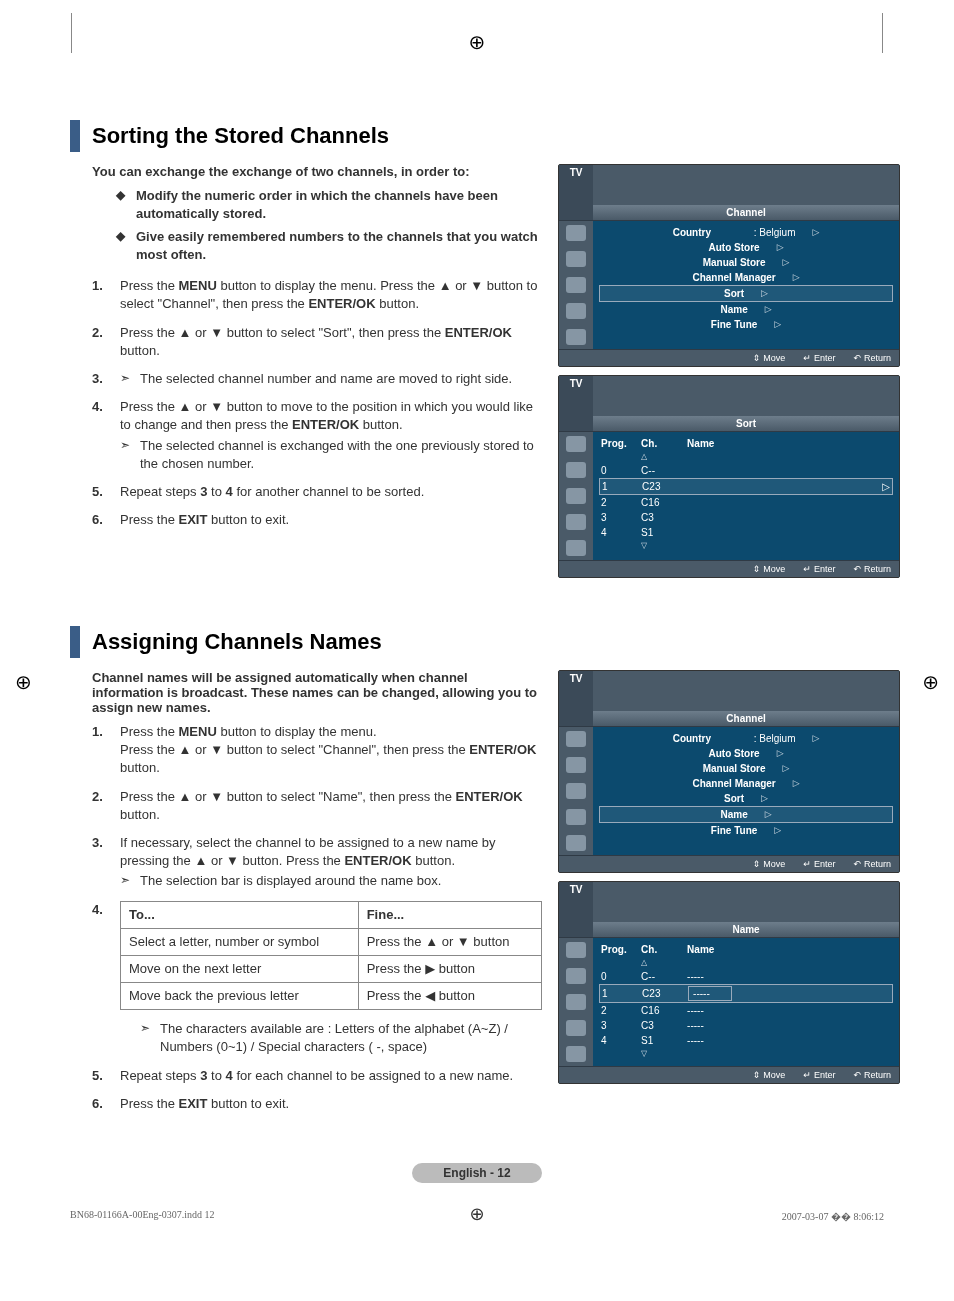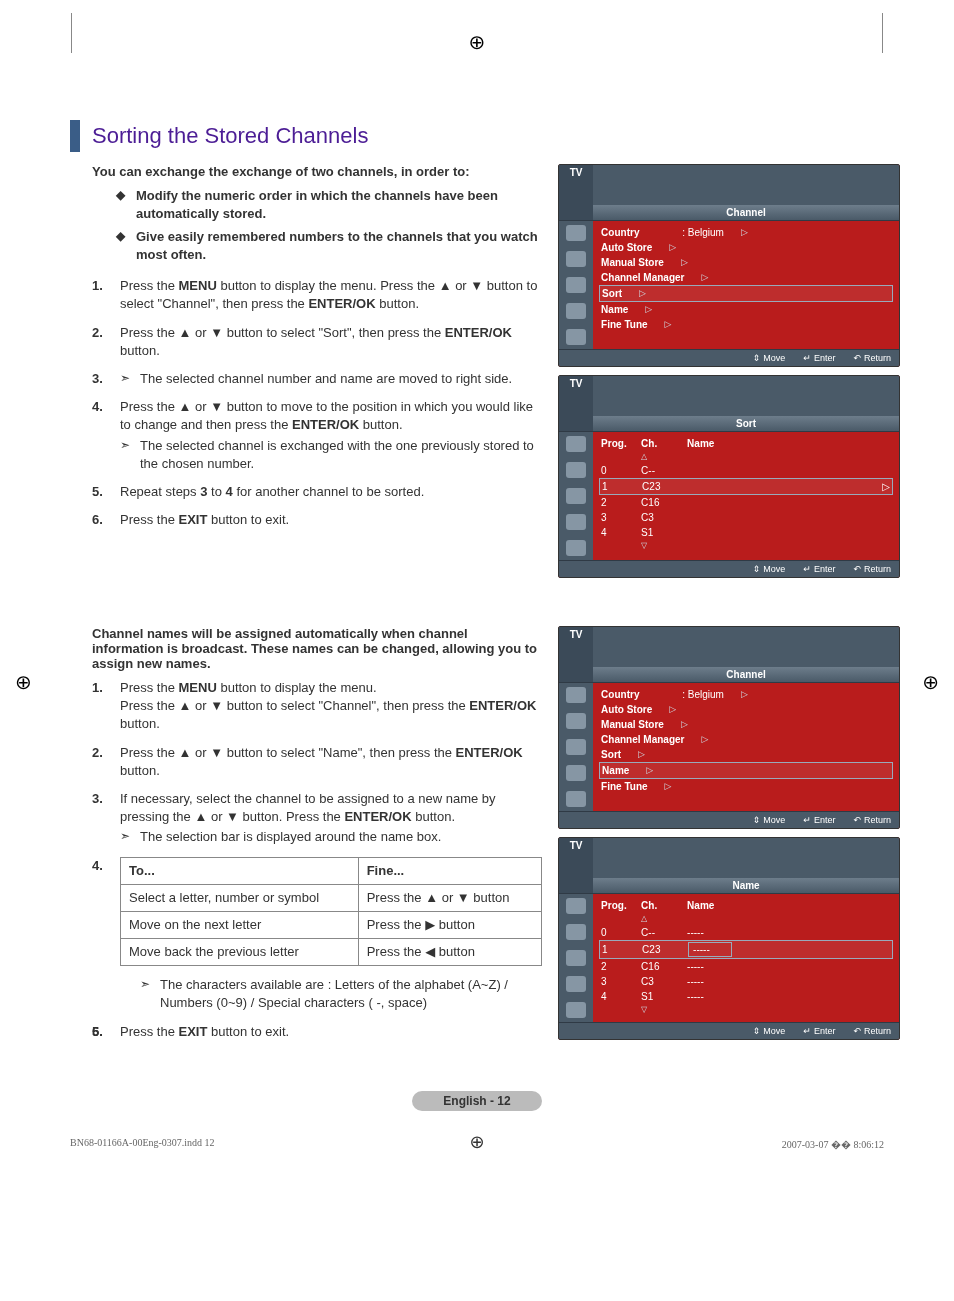--- a/index.html
+++ b/index.html
@@ -47,23 +47,23 @@
     display: flex;
     align-items: stretch;
     margin-bottom: 12px;
   }
   .title-bar {
     width: 10px;
     background: #3a5d87;
     margin-right: 12px;
   }
   .section-title h2 {
-    color: #4c1d95;
+    color: #000000;
     font-size: 22px;
-    font-weight: normal;
+    font-weight: bold;
     line-height: 32px;
   }
   .section-body {
     display: flex;
     gap: 16px;
   }
   .left-col {
     flex: 0 0 58%;
     padding-left: 22px;
   }
@@ -119,21 +119,21 @@
     content: "➣";
     position: absolute;
     left: 0;
     top: 0;
     font-size: 12px;
   }
   b { font-weight: bold; }
 
   
   .osd {
-    background: #b91c1c;
+    background: #0c4a6e;
     border: 1px solid #333;
     border-radius: 2px;
     margin-bottom: 8px;
     font-size: 10px;
     color: #fff;
     overflow: hidden;
   }
   .osd-header {
     display: flex;
     background: #4a5a68;
@@ -174,21 +174,21 @@
     border-radius: 3px;
     display:block;
   }
   .osd-content {
     flex: 1;
     padding: 4px 6px;
     position: relative;
   }
   .osd-row {
     display: flex;
-    justify-content: flex-start;
+    justify-content: center;
     align-items: center;
     padding: 1px 2px;
     line-height: 1.3;
     gap: 17px;
   }
   .osd-row.selected {
     border: 1px solid #9ab;
     background: rgba(255,255,255,0.08);
   }
   .osd-row .arrow-r {
@@ -419,20 +419,24 @@
             <span data-icon="⇕">Move</span>
             <span data-icon="↵">Enter</span>
             <span data-icon="↶">Return</span>
           </div>
         </div>
       </div>
     </div>
   </div>
 
   <div class="section">
+    <div class="section-title">
+      <div class="title-bar"></div>
+      <h2>Assigning Channels Names</h2>
+    </div>
     <div class="section-body">
       <div class="left-col">
         <p class="intro">Channel names will be assigned automatically when channel information is broadcast. These names can be changed, allowing you to assign new names.</p>
         <ol class="steps" id="s2-steps">
             <li><span class="step-num">1.</span><span>Press the <b>MENU</b> button to display the menu.<br>Press the ▲ or ▼ button to select "Channel", then press the <b>ENTER/OK</b> button.</span></li>
             <li><span class="step-num">2.</span><span>Press the ▲ or ▼ button to select "Name", then press the <b>ENTER/OK</b> button.</span></li>
             <li><span class="step-num">3.</span><span>If necessary, select the channel to be assigned to a new name by pressing the ▲ or ▼ button. Press the <b>ENTER/OK</b> button.</span><span class="sub">The selection bar is displayed around the name box.</span></li>
           </ol>
         <ol class="steps" style="margin-top:6px">
           <li>
@@ -452,25 +456,25 @@
                   <tr>
                     <td>Move on the next letter</td>
                     <td>Press the ▶ button</td>
                   </tr>
                   <tr>
                     <td>Move back the previous letter</td>
                     <td>Press the ◀ button</td>
                   </tr>
                 </tbody>
             </table>
-            <span class="sub" style="margin-top:10px; margin-left:20px;">The characters available are : Letters of the alphabet (A~Z) / Numbers (0~9) / Special characters ( -, space)</span>
+            <span class="sub" style="margin-top:10px; margin-left:20px;">The characters available are : Letters of the alphabet (A~Z) / Numbers (0~1) / Special characters ( -, space)</span>
           </li>
         </ol>
         <ol class="steps" id="s2-steps-cont" style="margin-top:10px">
-            <li><span class="step-num">5.</span></li>
+            <li><span class="step-num">5.</span><span>Repeat steps <b>3</b> to <b>4</b> for each channel to be assigned to a new name.</span></li>
             <li><span class="step-num">6.</span><span>Press the <b>EXIT</b> button to exit.</span></li>
           </ol>
       </div>
       <div class="right-col">
 
         <div class="osd">
           <div class="osd-header">
             <div class="osd-tv">TV</div>
             <div class="osd-title">Channel</div>
           </div>

